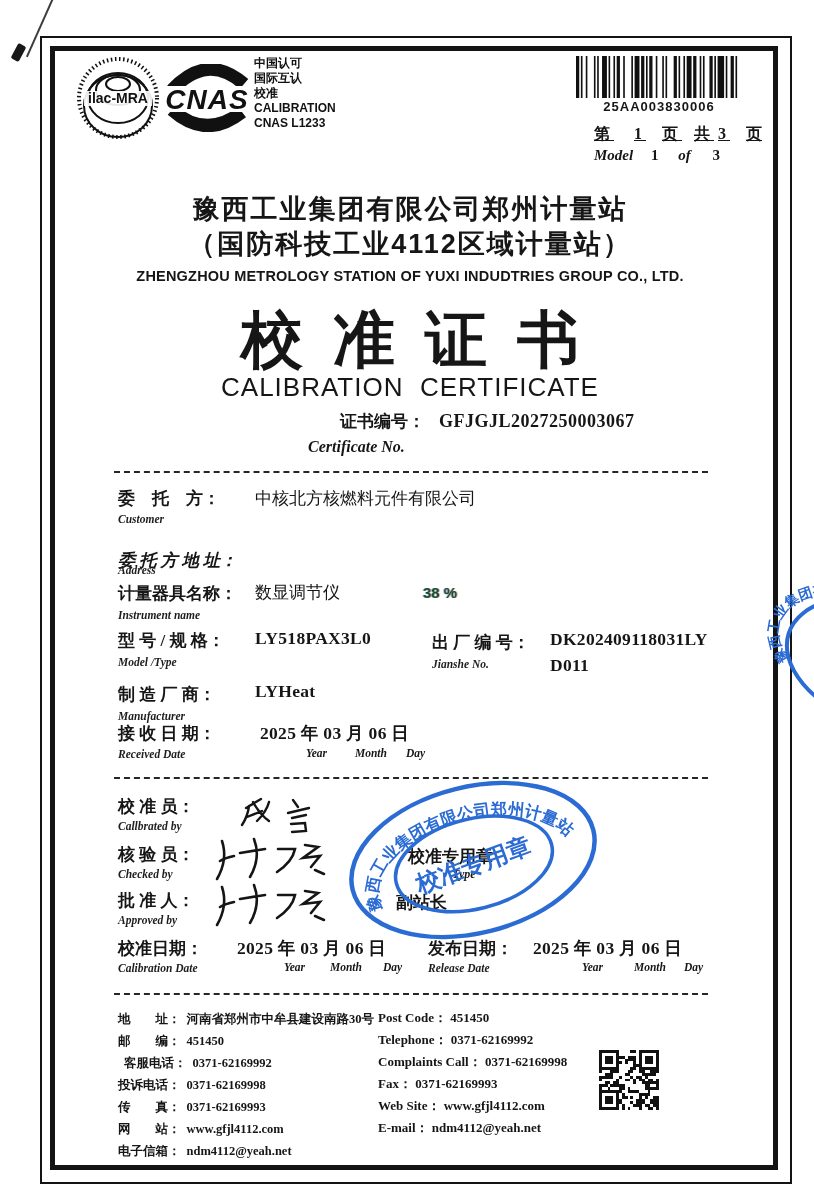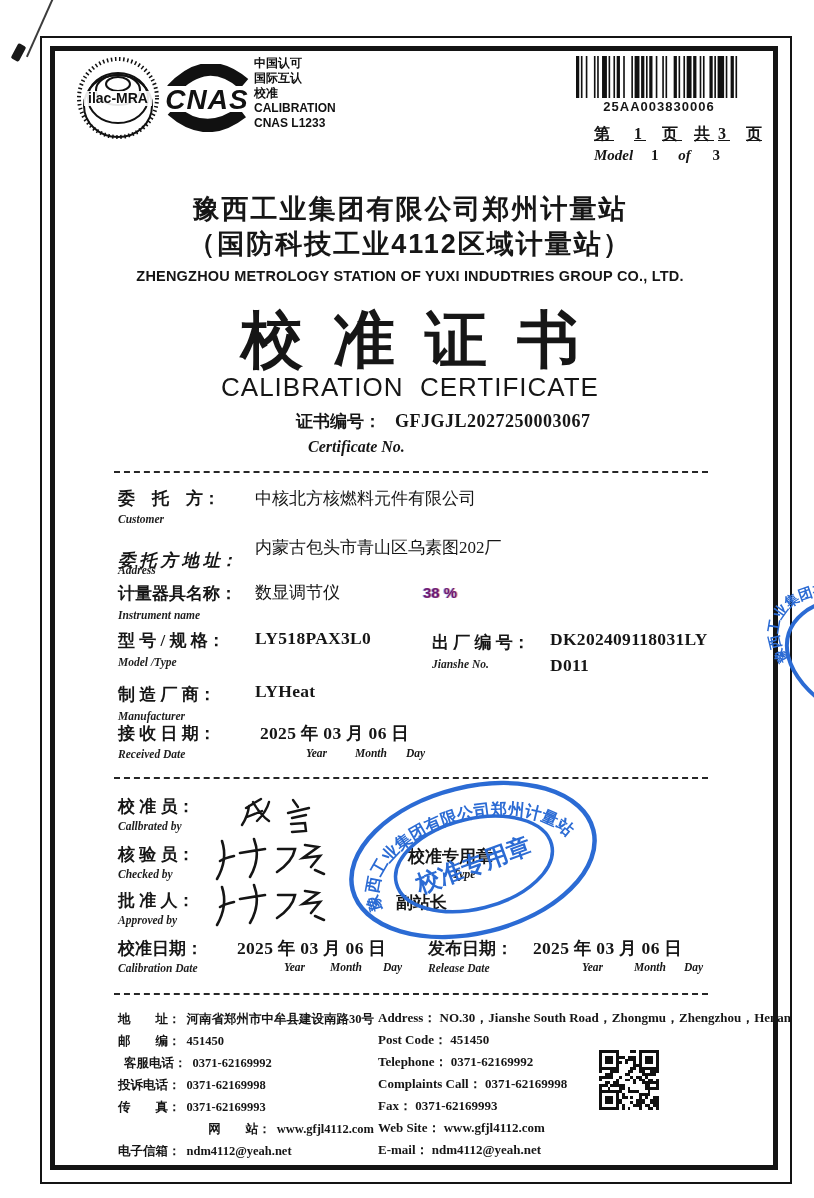--- a/index.html
+++ b/index.html
@@ -16,31 +16,31 @@
   .accred-lines div{font:700 12px/15px "Liberation Sans","DejaVu Sans",sans-serif;color:#111;}
   .barcode-num{font:700 13px "Liberation Sans","DejaVu Sans",sans-serif;letter-spacing:1px;}
   .pagerow-cn{font:600 16px "Liberation Serif",serif;text-decoration:underline;}
   .pagerow-en{font:italic 600 15px "Liberation Serif",serif;}
   
   .t-center{left:60px;width:700px;text-align:center;}
   .title-cn{font:900 27px/1.25 "Liberation Sans","DejaVu Sans",sans-serif;letter-spacing:2px;}
   .title-en{font:700 14.5px "Liberation Sans","DejaVu Sans",sans-serif;letter-spacing:.2px;}
   .bigtitle{font:900 62px "DejaVu Serif",serif;letter-spacing:30px;text-indent:30px;white-space:nowrap;}
   .certtitle-en{font:500 26px "Liberation Sans","DejaVu Sans",sans-serif;letter-spacing:1px;white-space:pre;}
-  .certno{font:600 17px "Liberation Serif",serif;}
+  .certno{font:600 17px "Liberation Serif",serif;margin-left:44px;}
   .certno-val{font:700 18px "Liberation Serif",serif;letter-spacing:.5px;}
   .certno-en{font:italic 700 16px "Liberation Serif",serif;}
   
   .dash{left:114px;width:594px;height:0;border-top:2px dashed #262626;}
   
   .flabel{font:700 17px "Liberation Serif",serif;white-space:nowrap;}
   .fsub{font:italic 700 11.5px "Liberation Serif",serif;color:#1d1d1d;white-space:nowrap;}
   .fval{font:500 17px "Liberation Serif",serif;white-space:nowrap;}
   .fvalnum{font:600 17.5px "Liberation Serif",serif;letter-spacing:.3px;white-space:nowrap;}
-  .artifact{font:600 15px "Liberation Sans",sans-serif;color:#701a75;
+  .artifact{font:600 15px "Liberation Sans",sans-serif;color:#14532d;
             text-shadow:1px 0 rgba(190,70,60,.45),-1px 0 rgba(60,90,200,.45);}
   .datesub{font:italic 700 11.5px "Liberation Serif",serif;}
   
   .stamp-label{font:700 17px "Liberation Serif",serif;}
   .stamp-label-en{font:italic 700 12px "Liberation Serif",serif;}
   .deputy{font:600 17px "Liberation Serif",serif;}
   .mainstamp{transform:rotate(-14deg);}
   .edgestamp{overflow:hidden;}
   
   .ft-cn-label{font:700 12.5px "Liberation Serif",serif;white-space:nowrap;}
@@ -147,21 +147,20 @@
   </div>
   <div class="abs certno-en" style="left:308px;top:438px;">Certificate No.</div>
 
   <div class="abs dash" style="top:471px;"></div>
 
   <div class="abs flabel" style="left:118px;top:487px;">委　托　方：</div>
   <div class="abs fval" style="left:255px;top:487px;">中核北方核燃料元件有限公司</div>
   <div class="abs fsub" style="left:118px;top:513px;">Customer</div>
 
   <div class="abs flabel" style="left:118px;top:549px;font-style:italic;">委 托 方 地 址：</div>
-  <div class="abs fval" style="left:255px;top:536px;">内蒙古包头市青山区乌素图202厂</div>
   <div class="abs fsub" style="left:118px;top:564px;">Address</div>
 
   <div class="abs flabel" style="left:118px;top:582px;">计量器具名称：</div>
   <div class="abs fval" style="left:255px;top:581px;">数显调节仪</div>
   <div class="abs artifact" style="left:423px;top:584px;">38 %</div>
   <div class="abs fsub" style="left:118px;top:609px;">Instrument name</div>
 
   <div class="abs flabel" style="left:118px;top:629px;">型 号 / 规 格：</div>
   <div class="abs fvalnum" style="left:255px;top:628px;">LY518PAX3L0</div>
   <div class="abs fsub" style="left:118px;top:656px;">Model /Type</div>
@@ -255,26 +254,25 @@
   <div class="abs datesub" style="left:684px;top:961px;">Day</div>
 
   <div class="abs dash" style="top:993px;"></div>
 
   <div class="abs" style="left:118px;top:1009px;">
     <div style="height:22px;"><span class="ft-cn-label">地　　址：</span><span class="ft-cn-val" style="margin-left:6px;">河南省郑州市中牟县建设南路30号</span></div>
     <div style="height:22px;"><span class="ft-cn-label">邮　　编：</span><span class="ft-cn-val" style="margin-left:6px;">451450</span></div>
     <div style="height:22px;margin-left:6px;"><span class="ft-cn-label">客服电话：</span><span class="ft-cn-val" style="margin-left:6px;">0371-62169992</span></div>
     <div style="height:22px;"><span class="ft-cn-label">投诉电话：</span><span class="ft-cn-val" style="margin-left:6px;">0371-62169998</span></div>
     <div style="height:22px;"><span class="ft-cn-label">传　　真：</span><span class="ft-cn-val" style="margin-left:6px;">0371-62169993</span></div>
-    <div style="height:22px;text-align:right;"><span class="ft-cn-label">网　　站：</span><span class="ft-cn-val" style="margin-left:6px;">www.gfjl4112.com</span></div>
+    <div style="height:22px;"><span class="ft-cn-label">网　　站：</span><span class="ft-cn-val" style="margin-left:6px;">www.gfjl4112.com</span></div>
     <div style="height:22px;"><span class="ft-cn-label">电子信箱：</span><span class="ft-cn-val" style="margin-left:6px;">ndm4112@yeah.net</span></div>
   </div>
 
   <div class="abs" style="left:378px;top:1009px;">
-    <div class="ft-en" style="height:22px;"><span>Address：</span> <span>NO.30，Jianshe South Road，Zhongmu，Zhengzhou，Henan</span></div>
     <div class="ft-en" style="height:22px;"><span>Post Code：</span> <span>451450</span></div>
     <div class="ft-en" style="height:22px;"><span>Telephone：</span> <span>0371-62169992</span></div>
     <div class="ft-en" style="height:22px;"><span>Complaints Call：</span> <span>0371-62169998</span></div>
     <div class="ft-en" style="height:22px;"><span>Fax：</span> <span>0371-62169993</span></div>
     <div class="ft-en" style="height:22px;"><span>Web Site：</span> <span>www.gfjl4112.com</span></div>
     <div class="ft-en" style="height:22px;"><span>E-mail：</span> <span>ndm4112@yeah.net</span></div>
   </div>
 
   <svg id="qrcode" class="abs" style="left:599px;top:1050px;" width="60" height="60" viewBox="0 0 60 60" shape-rendering="crispEdges">
       <rect x="31.42857142857143" y="0" width="2.857142857142857" height="2.857142857142857" fill="#111"></rect>

